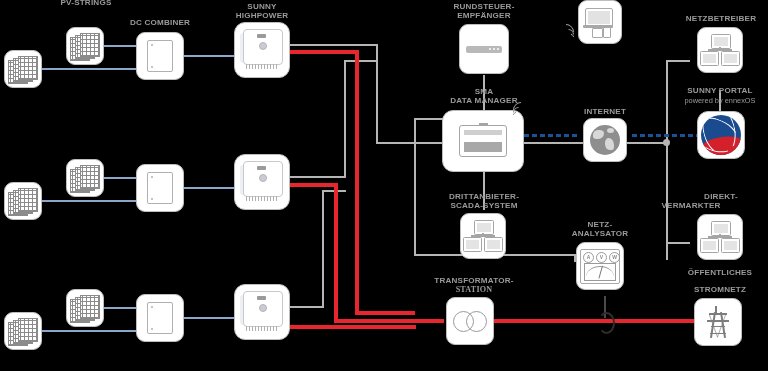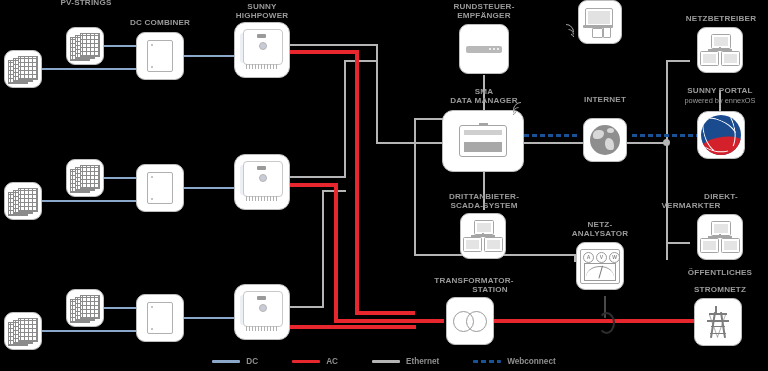--- a/index.html
+++ b/index.html
@@ -341,21 +341,21 @@
       </div>
   </div>
   <div style="position:absolute;left:558px;top:26px;z-index:28;transform:scaleX(-1);">
     <div class="wifi">
         <i class="r1"></i>
         <i class="r2"></i>
         <i class="r3"></i>
       </div>
   </div>
 
-  <div class="lbl" style="left:566px;top:95px;width:78px;">INTERNET</div>
+  <div class="lbl" style="left:566px;top:107px;width:78px;">INTERNET</div>
   <div class="node" style="left:583px;top:118px;width:44px;height:44px;">
     <div class="ico">
         <div class="globe">
           <i class="c1"></i>
           <i class="c2"></i>
           <i class="c3"></i>
         </div>
       </div>
   </div>
 
@@ -460,42 +460,24 @@
         <div class="d">W</div>
       </div>
       <div class="gauge">
             <i class="ndl"></i>
           </div>
     </div>
       </div>
   </div>
 
   <div class="lbl" style="left:418px;top:276px;width:112px;">TRANSFORMATOR-</div>
-  <div class="lbl" style="left:434px;top:285px;width:112px;">STATION</div>
+  <div class="lbl" style="left:418px;top:285px;width:112px;font-family:Liberation Serif, serif;">STATION</div>
   <div class="node" style="left:446px;top:297px;width:48px;height:48px;">
     <div class="ico">
         <div class="trafo">
           <i class="l"></i>
           <i class="r"></i>
         </div>
       </div>
   </div>
 
-  <div id="legend">
-    <div class="lg">
-      <span class="lgline" style="background:#8ba7c9;"></span>
-      <span class="lgtxt">DC</span>
-    </div>
-    <div class="lg">
-      <span class="lgline" style="background:#e8262d;"></span>
-      <span class="lgtxt">AC</span>
-    </div>
-    <div class="lg">
-      <span class="lgline" style="background:#b5b5b5;"></span>
-      <span class="lgtxt">Ethernet</span>
-    </div>
-    <div class="lg">
-      <span class="lgline" style="background:repeating-linear-gradient(90deg,#1a5296 0 5px,transparent 5px 8px);"></span>
-      <span class="lgtxt">Webconnect</span>
-    </div>
-  </div>
 
 </div>
 
 </body></html>

